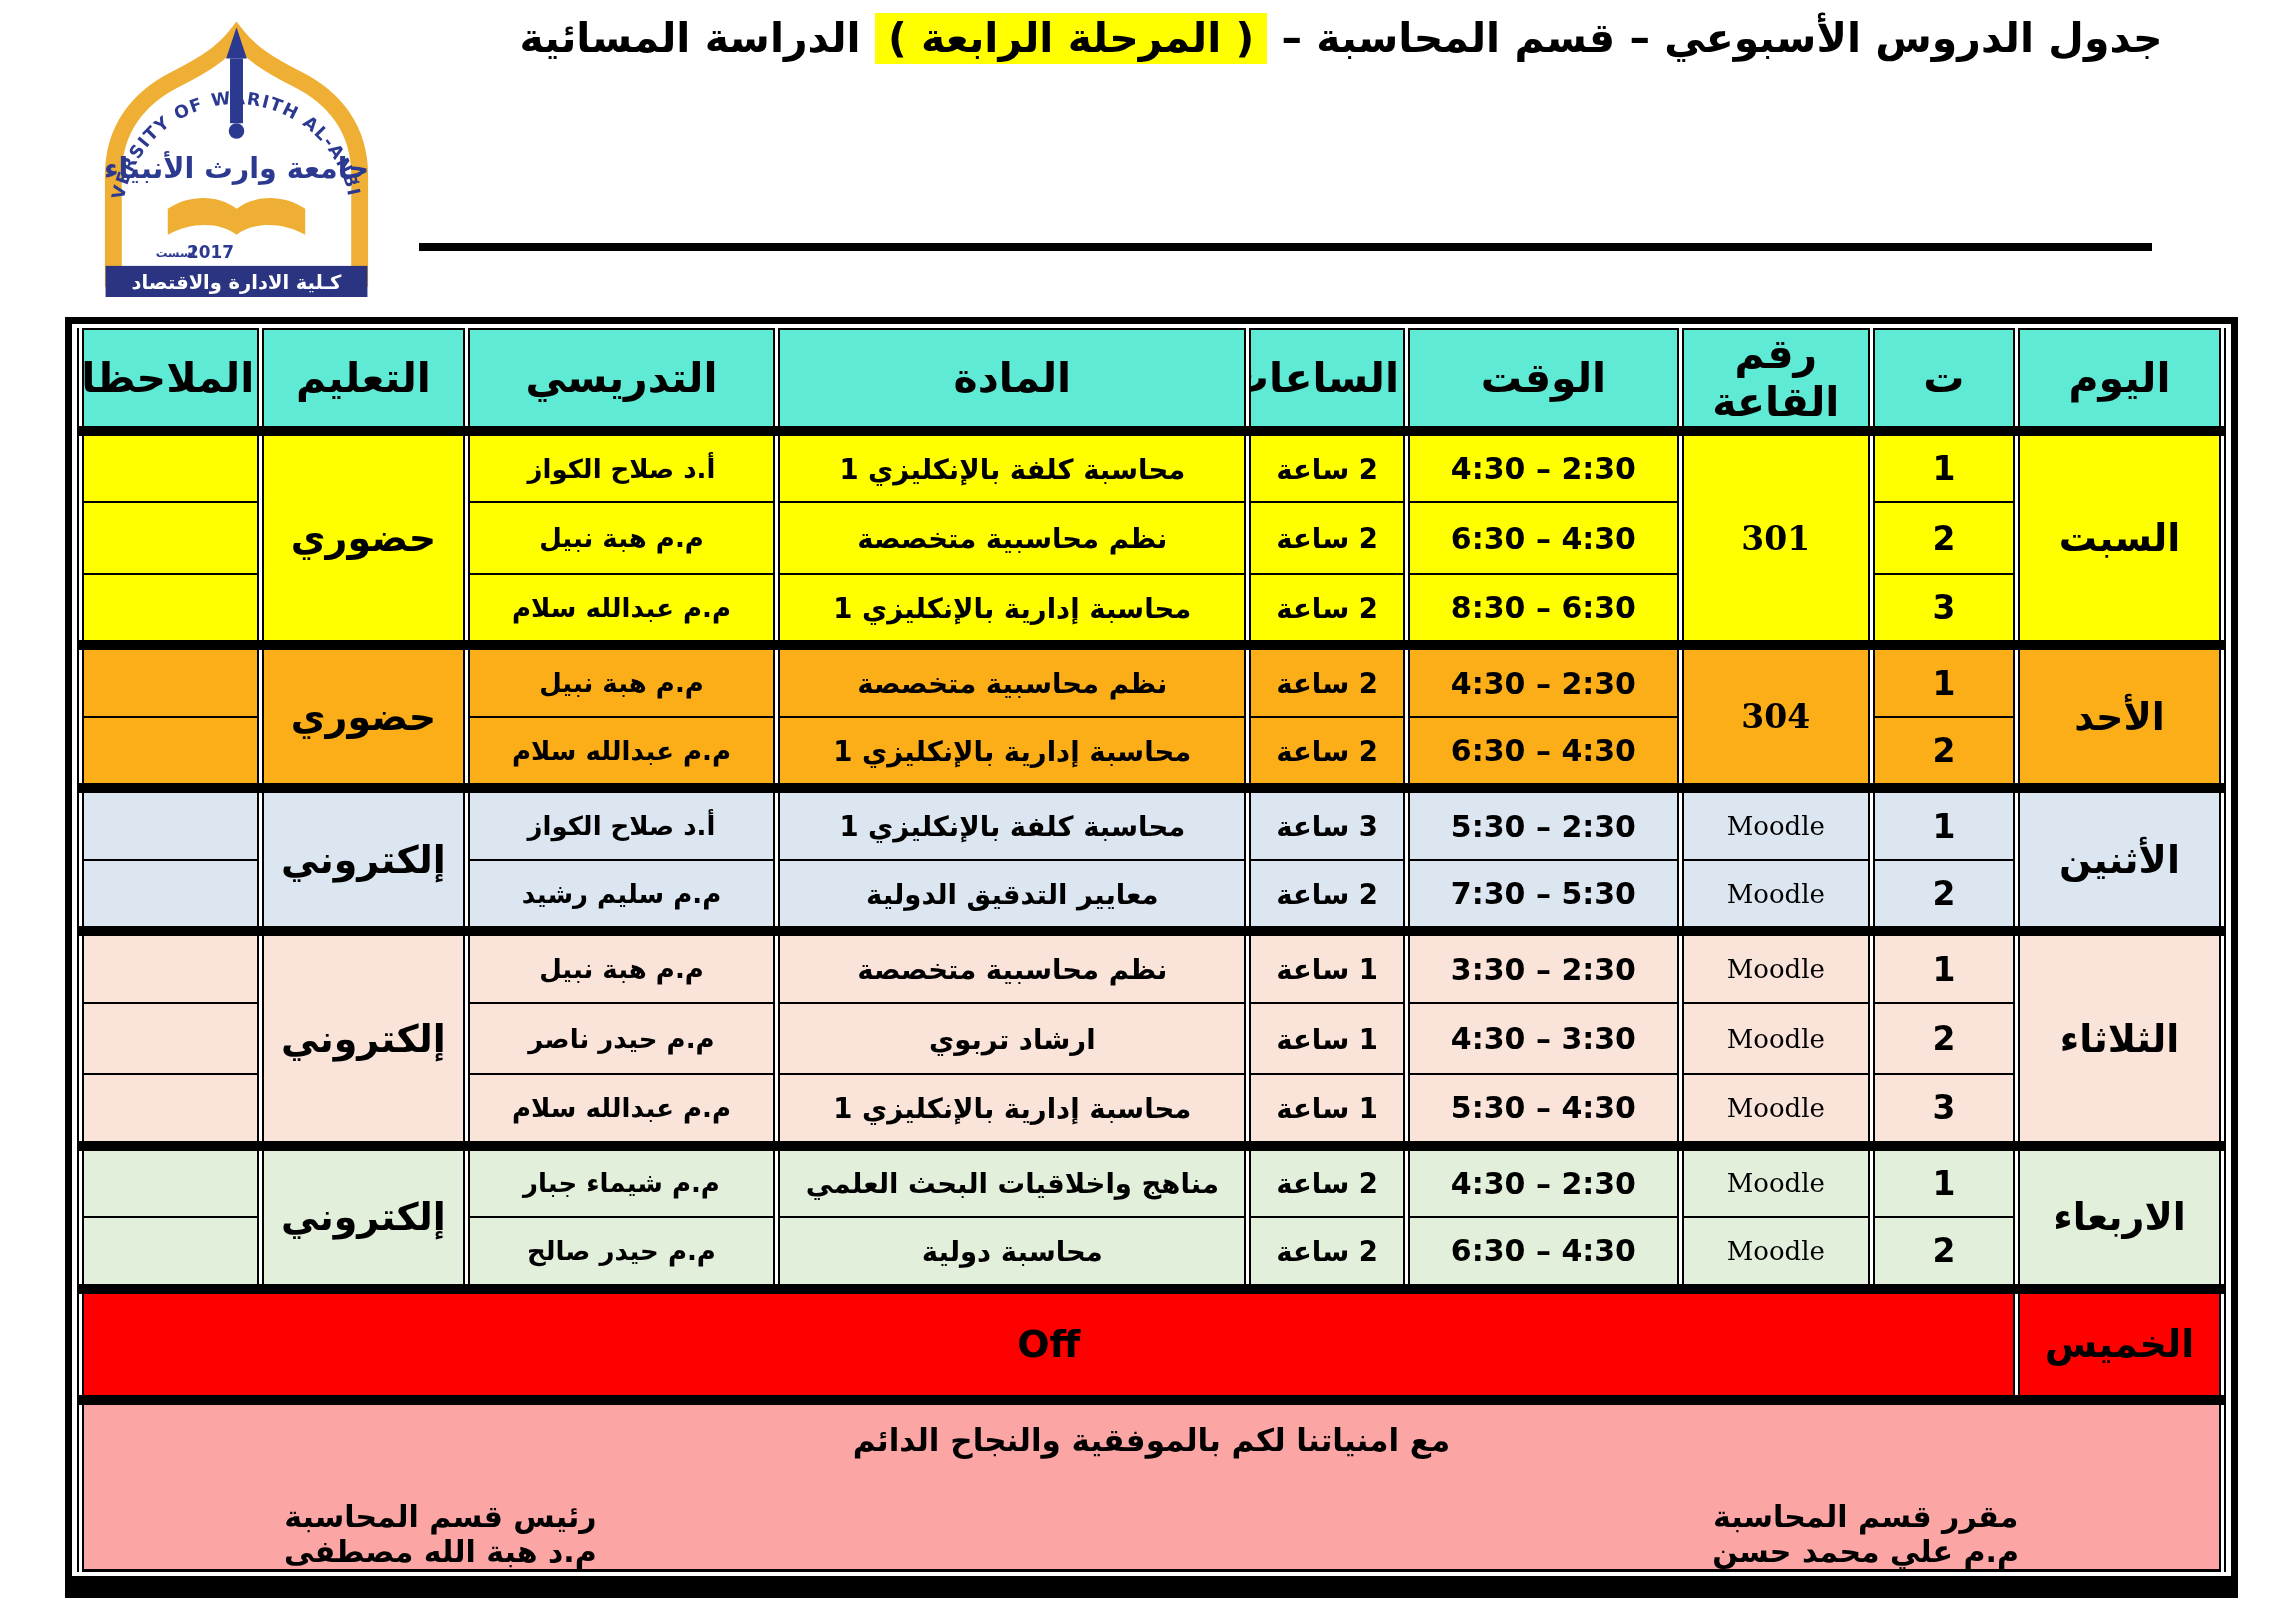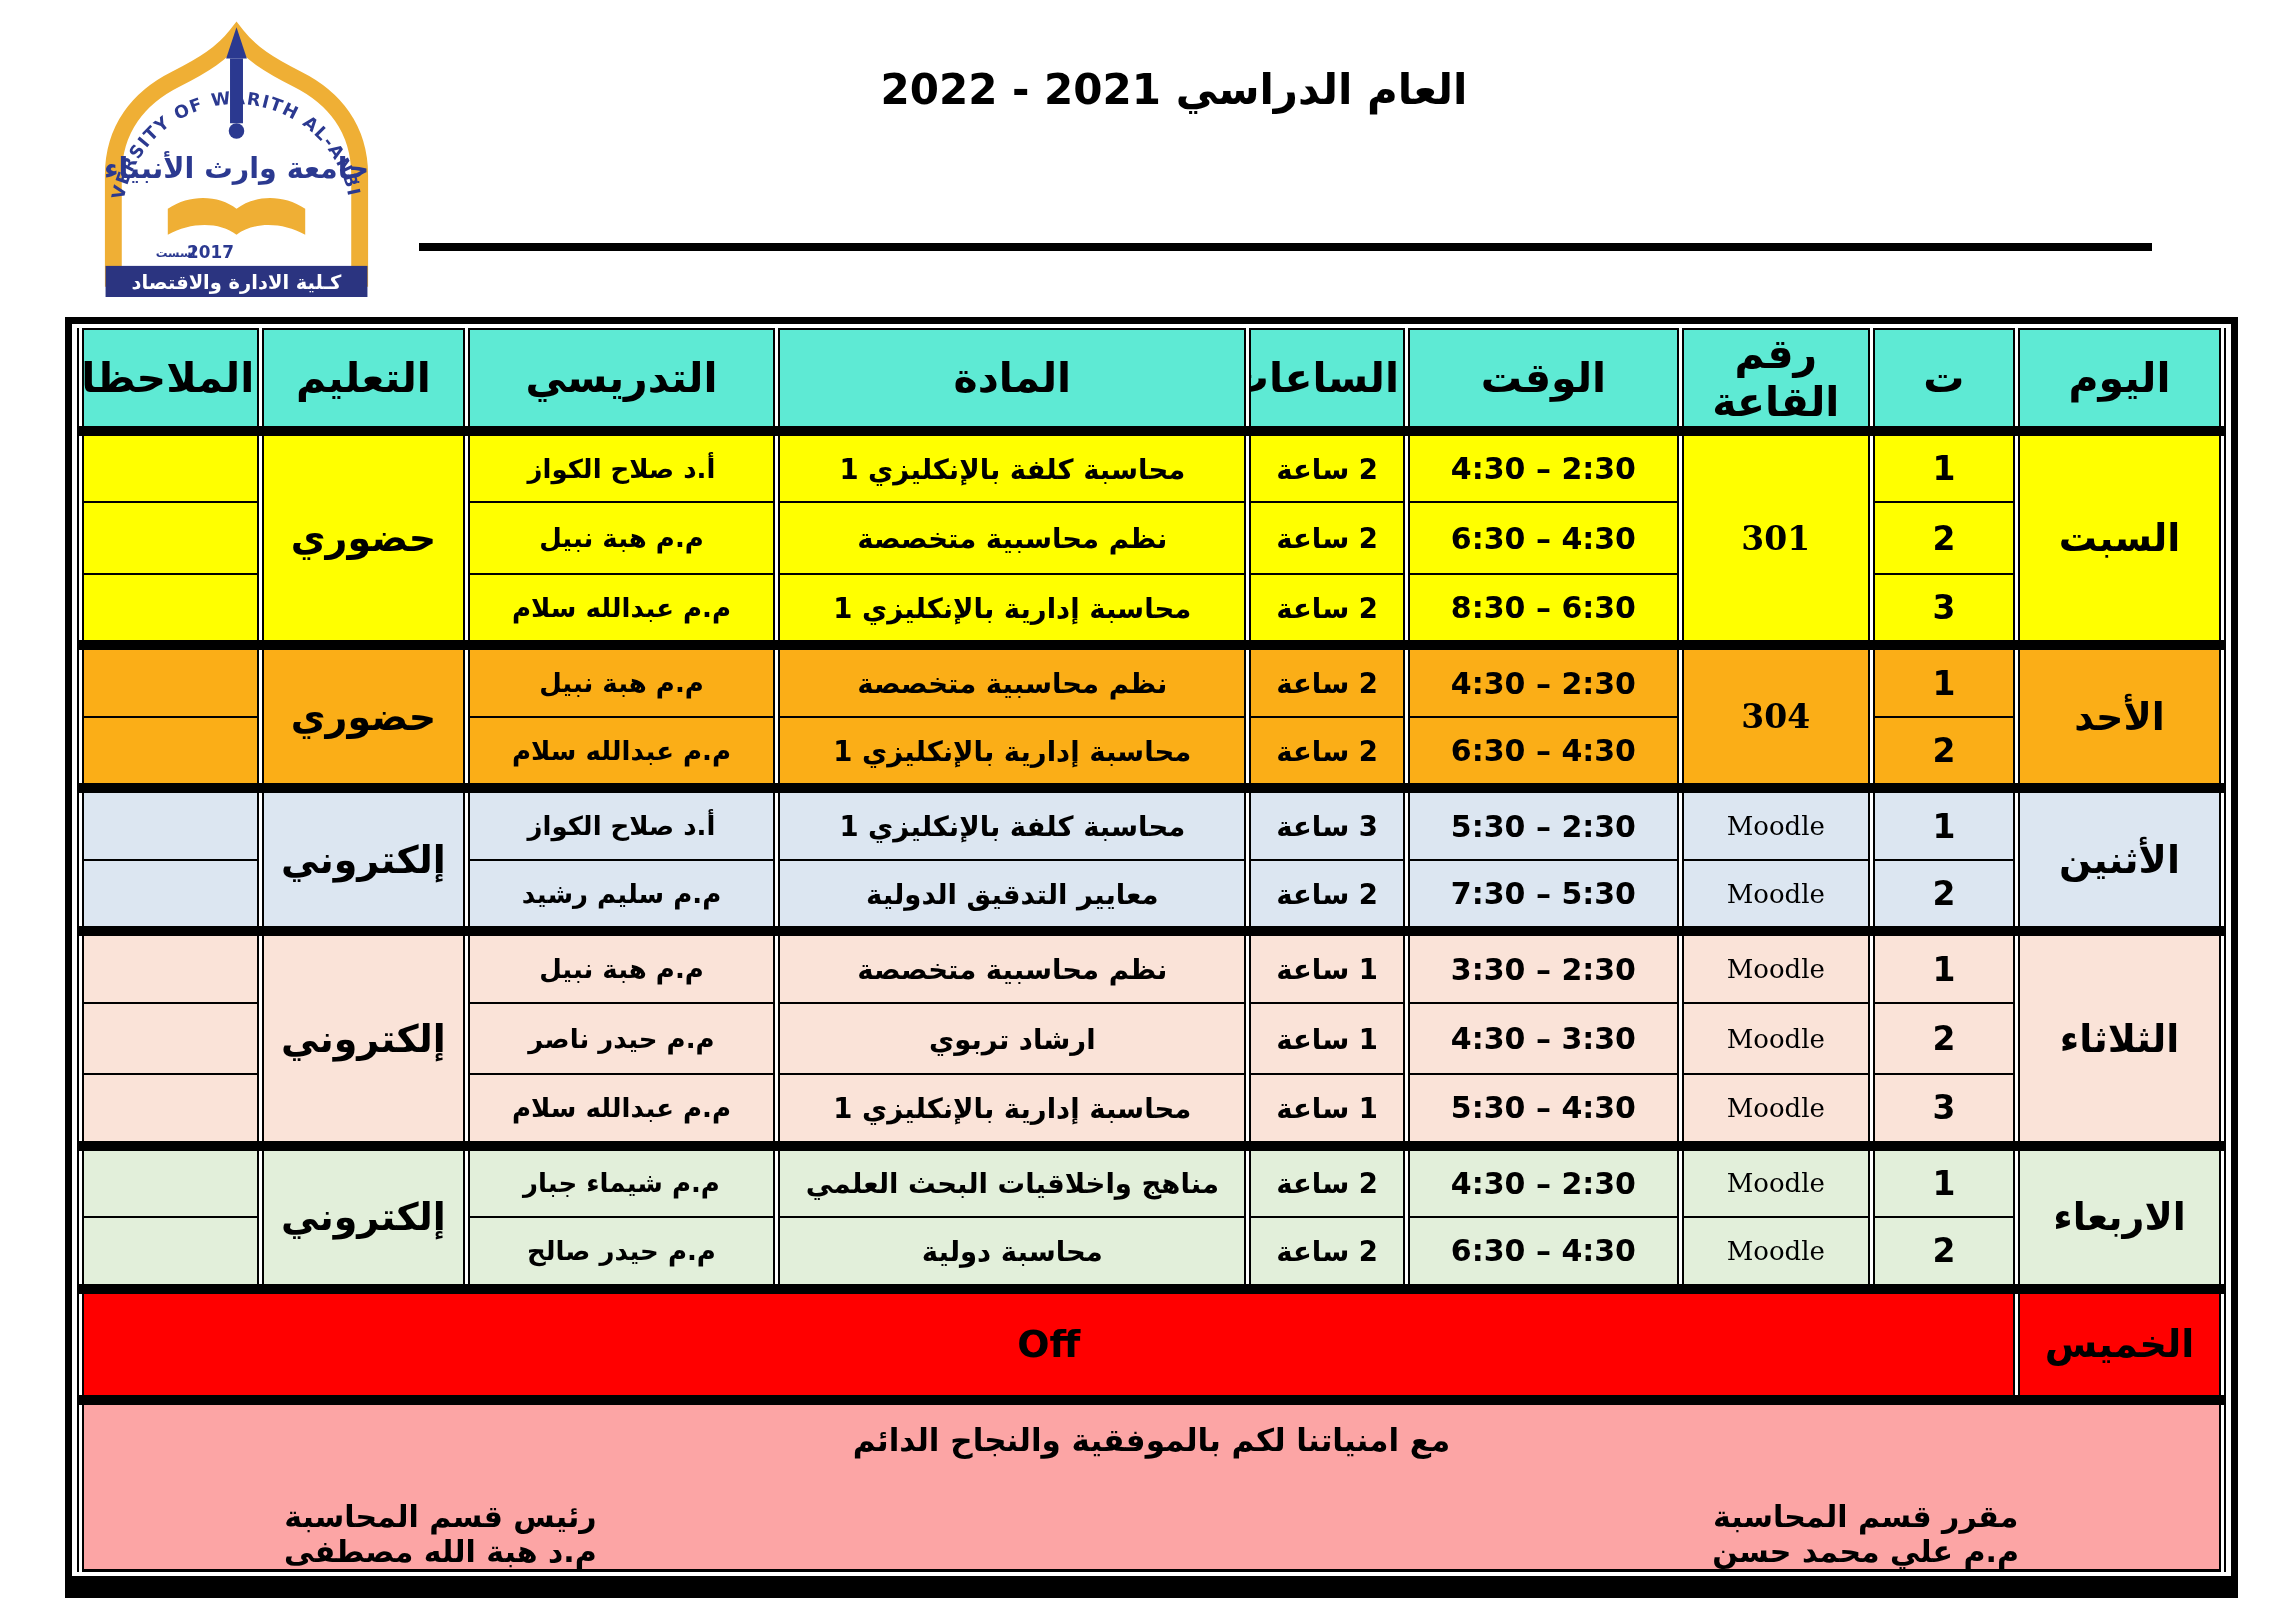--- a/index.html
+++ b/index.html
@@ -75,21 +75,23 @@
       </g>
       <text x="135" y="134" text-anchor="middle" font-size="22" font-weight="bold" fill="#2B3990">جامعة وارث الأنبياء</text>
       <path d="M82,158 C100,146 122,148 135,158 C148,148 170,146 188,158 L188,178 C170,168 148,168 135,178 C122,168 100,168 82,178 Z" fill="#EFAF35"></path>
       <text x="88" y="195" text-anchor="middle" font-size="9" font-weight="bold" fill="#2B3990">أسست</text>
       <text x="115" y="196" text-anchor="middle" font-size="13" font-weight="bold" fill="#2B3990">2017</text>
       <rect x="34" y="202" width="202" height="24" fill="#2B3480"></rect>
       <text x="135" y="220" text-anchor="middle" font-size="15" font-weight="bold" fill="#ffffff">كـلية الادارة والاقتصاد</text>
     </svg>
 
     <div class="titles">
-      <div class="t2">العام الدراسي  2021 - 2022</div>
+      <div class="t1">
+        <span>جدول الدروس الأسبوعي – قسم المحاسبة  –  </span><span class="hl">( المرحلة الرابعة )</span><span> الدراسة المسائية</span>
+      </div>
     </div>
     <div class="title-rule"></div>
   </div>
 
   <div class="table-wrap">
     <table>
       <colgroup>
         <col style="width:9.6%">
           <col style="width:6.8%">
           <col style="width:8.9%">

